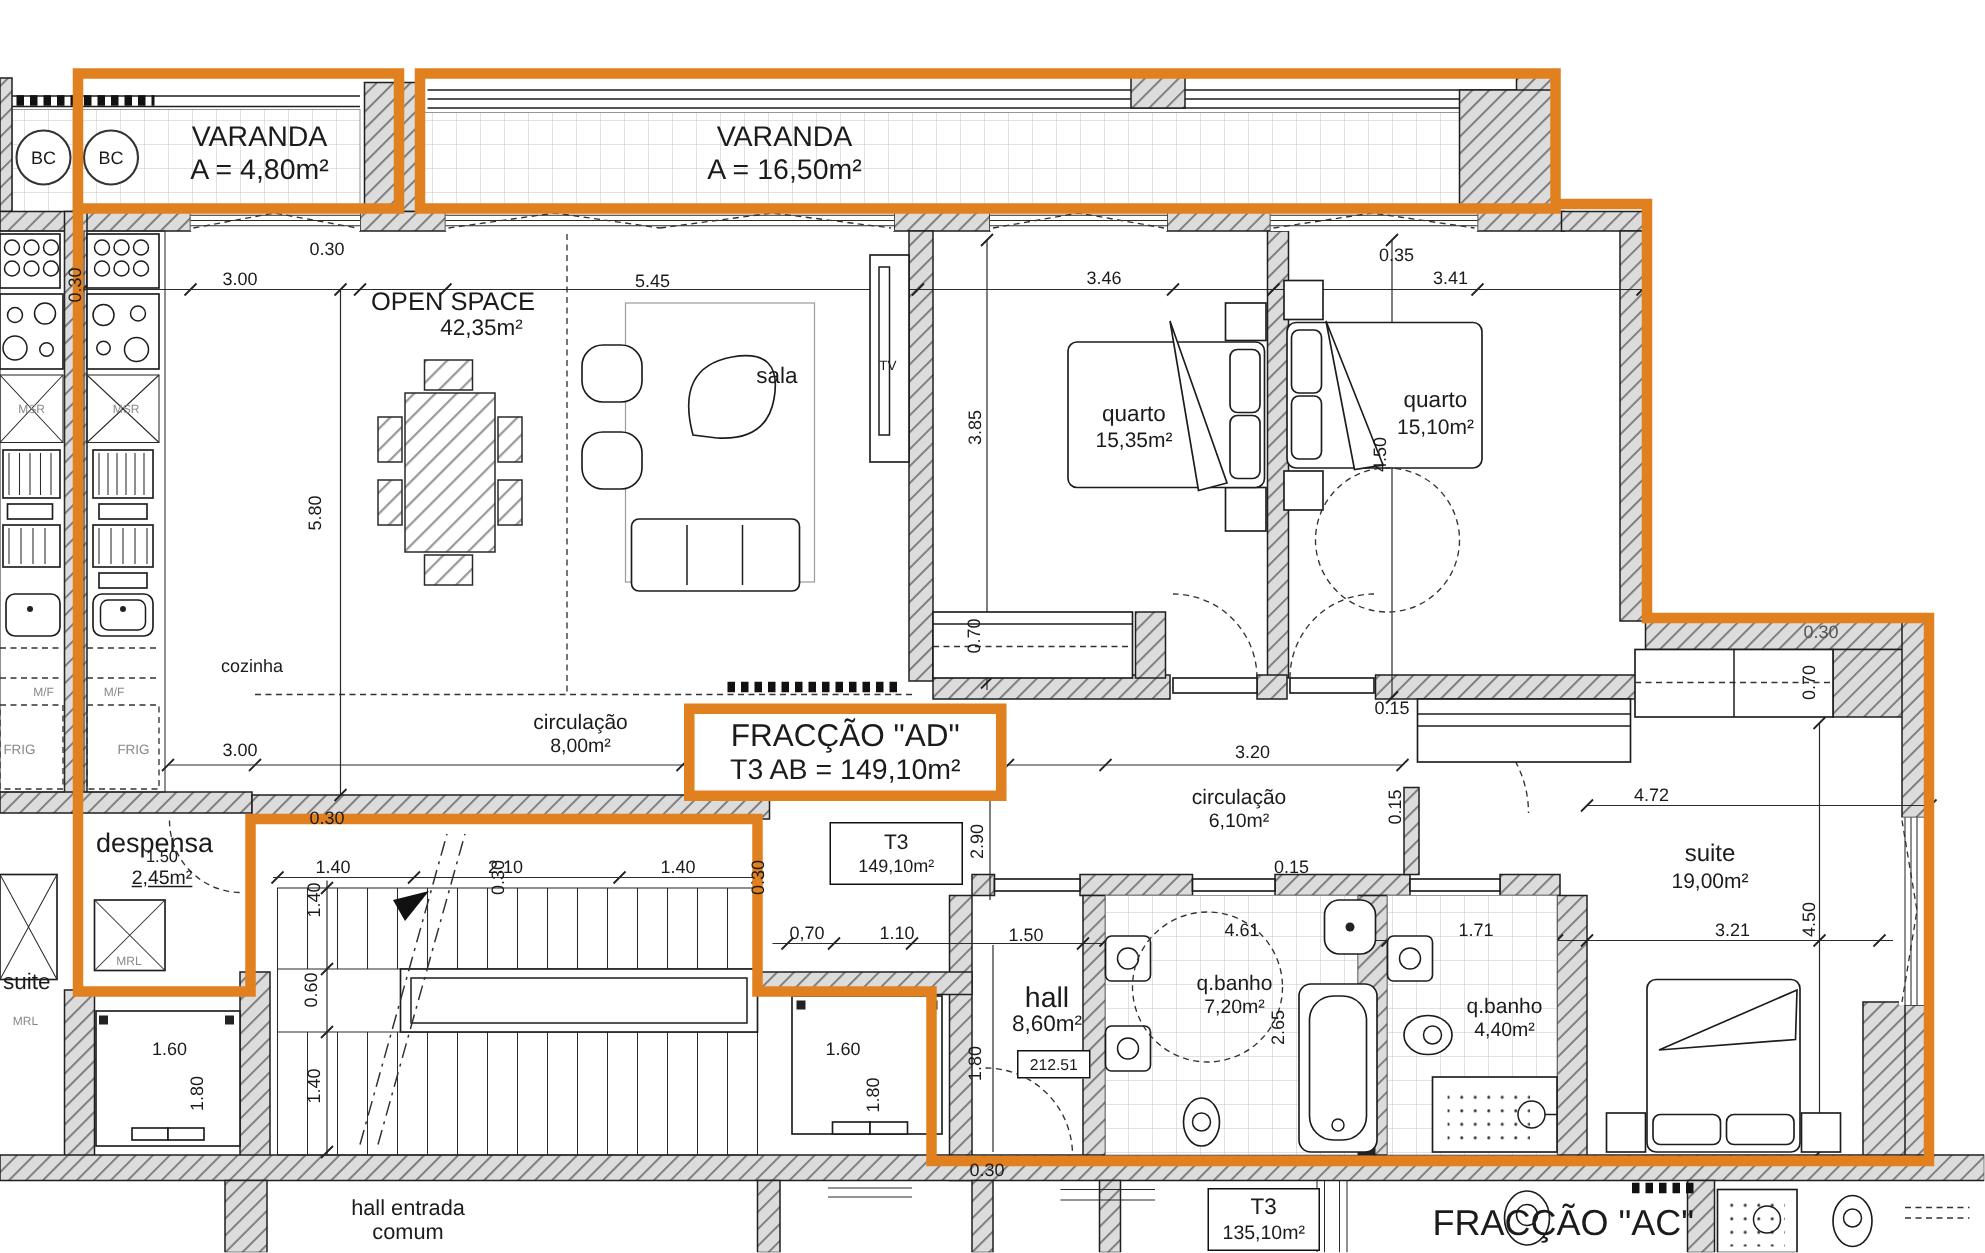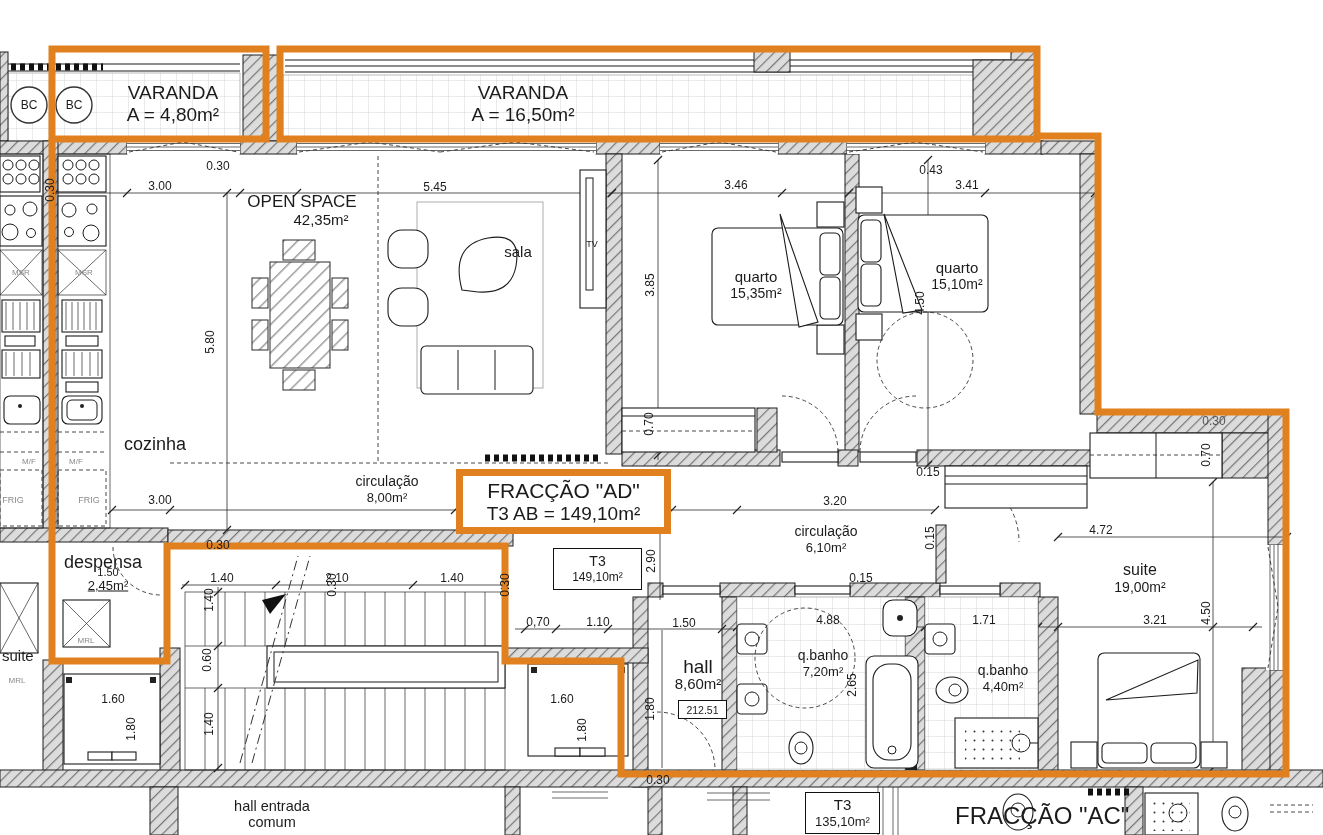--- a/index.html
+++ b/index.html
@@ -437,21 +437,21 @@
       <div class="lbl" style="left: 523px; top: 92px; font-size: 19px;">VARANDA</div>
       <div class="lbl" style="left: 523px; top: 114px; font-size: 19px;">A = 16,50m²</div>
       <div class="lbl" style="left: 302px; top: 201px; font-size: 17px;">OPEN SPACE</div>
       <div class="lbl" style="left: 321px; top: 219px; font-size: 15px;">42,35m²</div>
       <div class="lbl" style="left: 518px; top: 251px; font-size: 15px;">sala</div>
       <div class="lbl" style="left: 592px; top: 244px; font-size: 9px;">TV</div>
       <div class="lbl" style="left: 756px; top: 276px; font-size: 15px;">quarto</div>
       <div class="lbl" style="left: 756px; top: 293px; font-size: 14px;">15,35m²</div>
       <div class="lbl" style="left: 957px; top: 267px; font-size: 15px;">quarto</div>
       <div class="lbl" style="left: 957px; top: 284px; font-size: 14px;">15,10m²</div>
-      <div class="lbl" style="left: 155px; top: 444px; font-size: 18px;">cozinha</div>
+      <div class="lbl" style="left: 168px; top: 444px; font-size: 12px;">cozinha</div>
       <div class="lbl" style="left: 387px; top: 481px; font-size: 14px;">circulação</div>
       <div class="lbl" style="left: 387px; top: 497px; font-size: 13px;">8,00m²</div>
       <div class="lbl" style="left: 826px; top: 531px; font-size: 14px;">circulação</div>
       <div class="lbl" style="left: 826px; top: 547px; font-size: 13px;">6,10m²</div>
       <div class="lbl" style="left: 103px; top: 562px; font-size: 18px;">despensa</div>
       <div class="lbl" style="left: 108px; top: 585px; font-size: 13px; text-decoration: underline;">2,45m²</div>
       <div class="lbl left" style="left: 2px; top: 655px; font-size: 15px;">suite</div>
       <div class="lbl" style="left: 698px; top: 666px; font-size: 19px;">hall</div>
       <div class="lbl" style="left: 698px; top: 683px; font-size: 15px;">8,60m²</div>
       <div class="lbl" style="left: 823px; top: 655px; font-size: 14px;">q.banho</div>
@@ -467,21 +467,21 @@
       <div class="lbl" style="left: 84px; top: 273px; font-size: 8px; color: rgb(138, 138, 138);">MSR</div>
       <div class="lbl" style="left: 21px; top: 273px; font-size: 8px; color: rgb(138, 138, 138);">MSR</div>
       <div class="lbl" style="left: 76px; top: 462px; font-size: 8px; color: rgb(138, 138, 138);">M/F</div>
       <div class="lbl" style="left: 29px; top: 462px; font-size: 8px; color: rgb(138, 138, 138);">M/F</div>
       <div class="lbl" style="left: 89px; top: 500px; font-size: 9px; color: rgb(138, 138, 138);">FRIG</div>
       <div class="lbl" style="left: 13px; top: 500px; font-size: 9px; color: rgb(138, 138, 138);">FRIG</div>
       <div class="lbl" style="left: 160px; top: 186px; font-size: 12px;">3.00</div>
       <div class="lbl" style="left: 218px; top: 166px; font-size: 12px;">0.30</div>
       <div class="lbl" style="left: 435px; top: 187px; font-size: 12px;">5.45</div>
       <div class="lbl" style="left: 736px; top: 185px; font-size: 12px;">3.46</div>
-      <div class="lbl" style="left: 931px; top: 170px; font-size: 12px;">0.43</div>
+      <div class="lbl" style="left: 931px; top: 170px; font-size: 12px;">0.35</div>
       <div class="lbl" style="left: 967px; top: 185px; font-size: 12px;">3.41</div>
       <div class="lbl rot" style="left: 210px; top: 342px; font-size: 12px;">5.80</div>
       <div class="lbl rot" style="left: 650px; top: 285px; font-size: 12px;">3.85</div>
       <div class="lbl rot" style="left: 920px; top: 303px; font-size: 12px;">4.50</div>
       <div class="lbl rot" style="left: 649px; top: 424px; font-size: 12px;">0.70</div>
       <div class="lbl rot" style="left: 50px; top: 190px; font-size: 12px;">0.30</div>
       <div class="lbl" style="left: 160px; top: 500px; font-size: 12px;">3.00</div>
       <div class="lbl" style="left: 493px; top: 502px; font-size: 10px;">7.30</div>
       <div class="lbl rot" style="left: 651px; top: 561px; font-size: 12px;">2.90</div>
       <div class="lbl" style="left: 218px; top: 545px; font-size: 12px;">0.30</div>
@@ -505,21 +505,21 @@
       <div class="lbl" style="left: 658px; top: 780px; font-size: 12px;">0.30</div>
       <div class="lbl" style="left: 835px; top: 501px; font-size: 12px;">3.20</div>
       <div class="lbl" style="left: 928px; top: 472px; font-size: 12px;">0.15</div>
       <div class="lbl rot" style="left: 930px; top: 538px; font-size: 12px;">0.15</div>
       <div class="lbl" style="left: 861px; top: 578px; font-size: 12px;">0.15</div>
       <div class="lbl" style="left: 1101px; top: 530px; font-size: 12px;">4.72</div>
       <div class="lbl rot" style="left: 1206px; top: 455px; font-size: 12px;">0.70</div>
       <div class="lbl" style="left: 1214px; top: 421px; font-size: 12px; color: rgb(85, 85, 85);">0.30</div>
       <div class="lbl" style="left: 1155px; top: 620px; font-size: 12px;">3.21</div>
       <div class="lbl rot" style="left: 1206px; top: 613px; font-size: 12px;">4.50</div>
-      <div class="lbl" style="left: 828px; top: 620px; font-size: 12px;">4.88</div>
+      <div class="lbl" style="left: 828px; top: 620px; font-size: 12px;">4.61</div>
       <div class="lbl rot" style="left: 852px; top: 685px; font-size: 12px;">2.65</div>
       <div class="lbl" style="left: 984px; top: 620px; font-size: 12px;">1.71</div>
     </div>
 
 <div id="fraction-ad-box">
   <span class="l1">FRACÇÃO "AD"</span>
   <span class="l2">T3  AB = 149,10m²</span>
 </div>
 
 <div class="boxtag" id="t3-tag">

